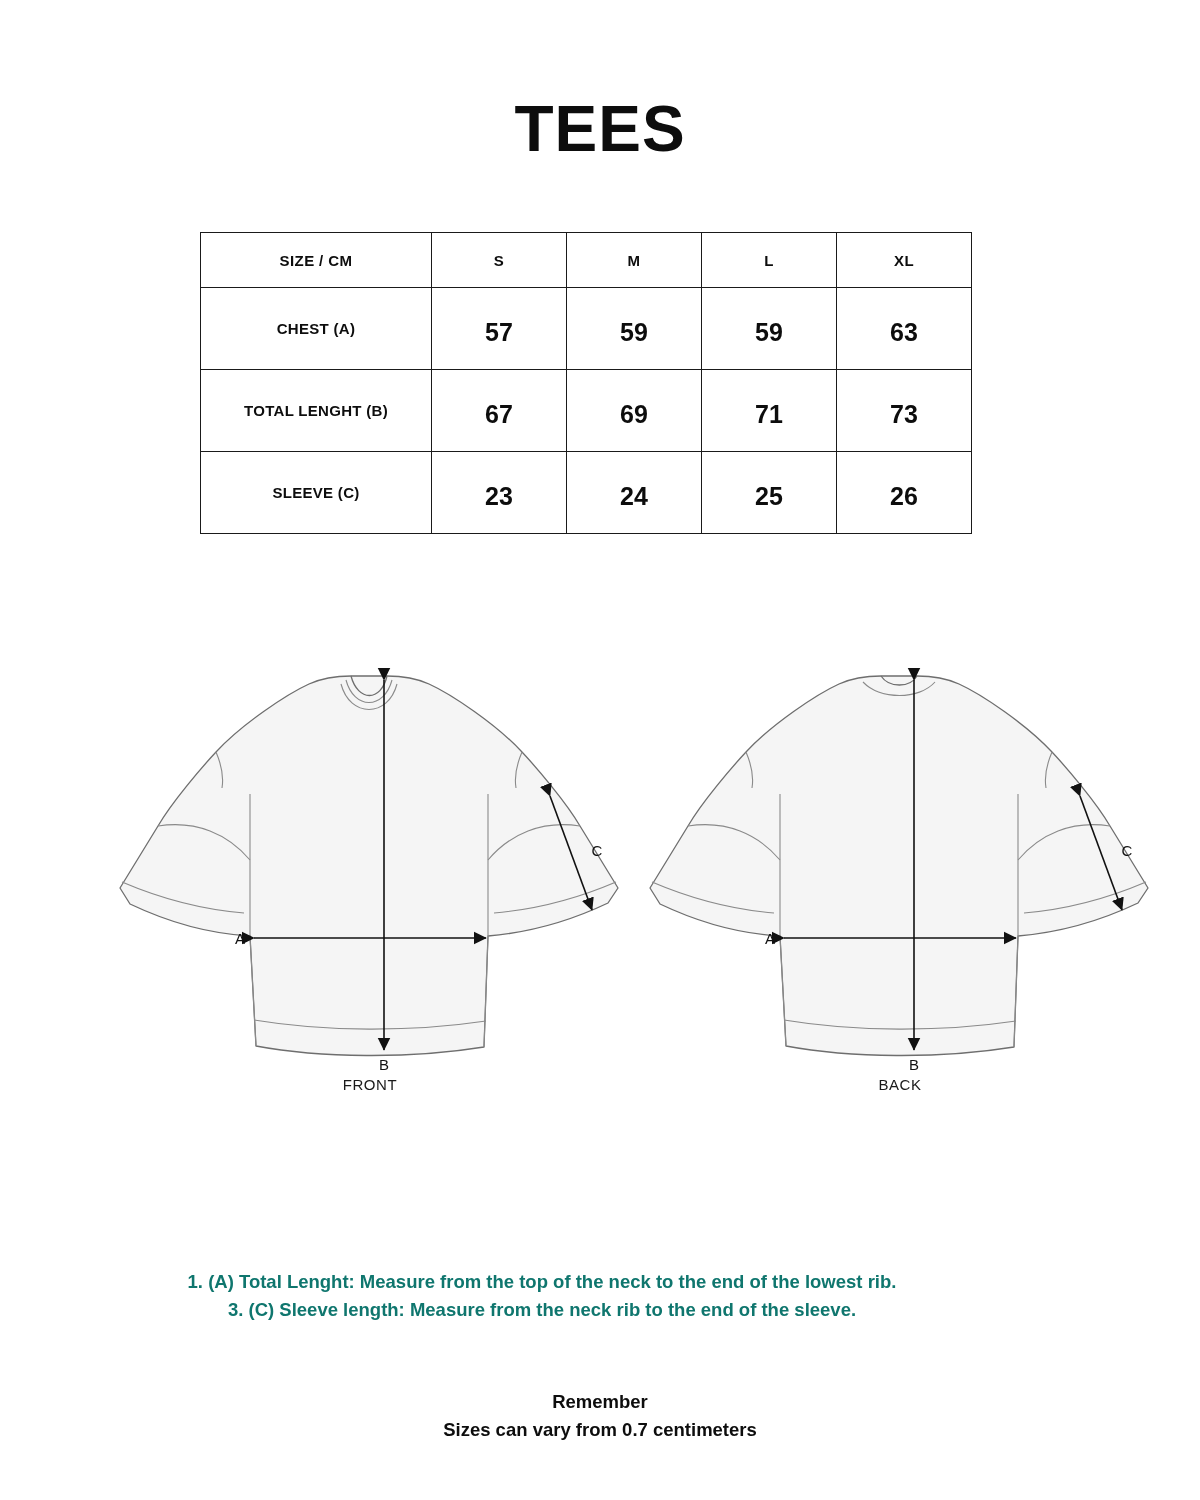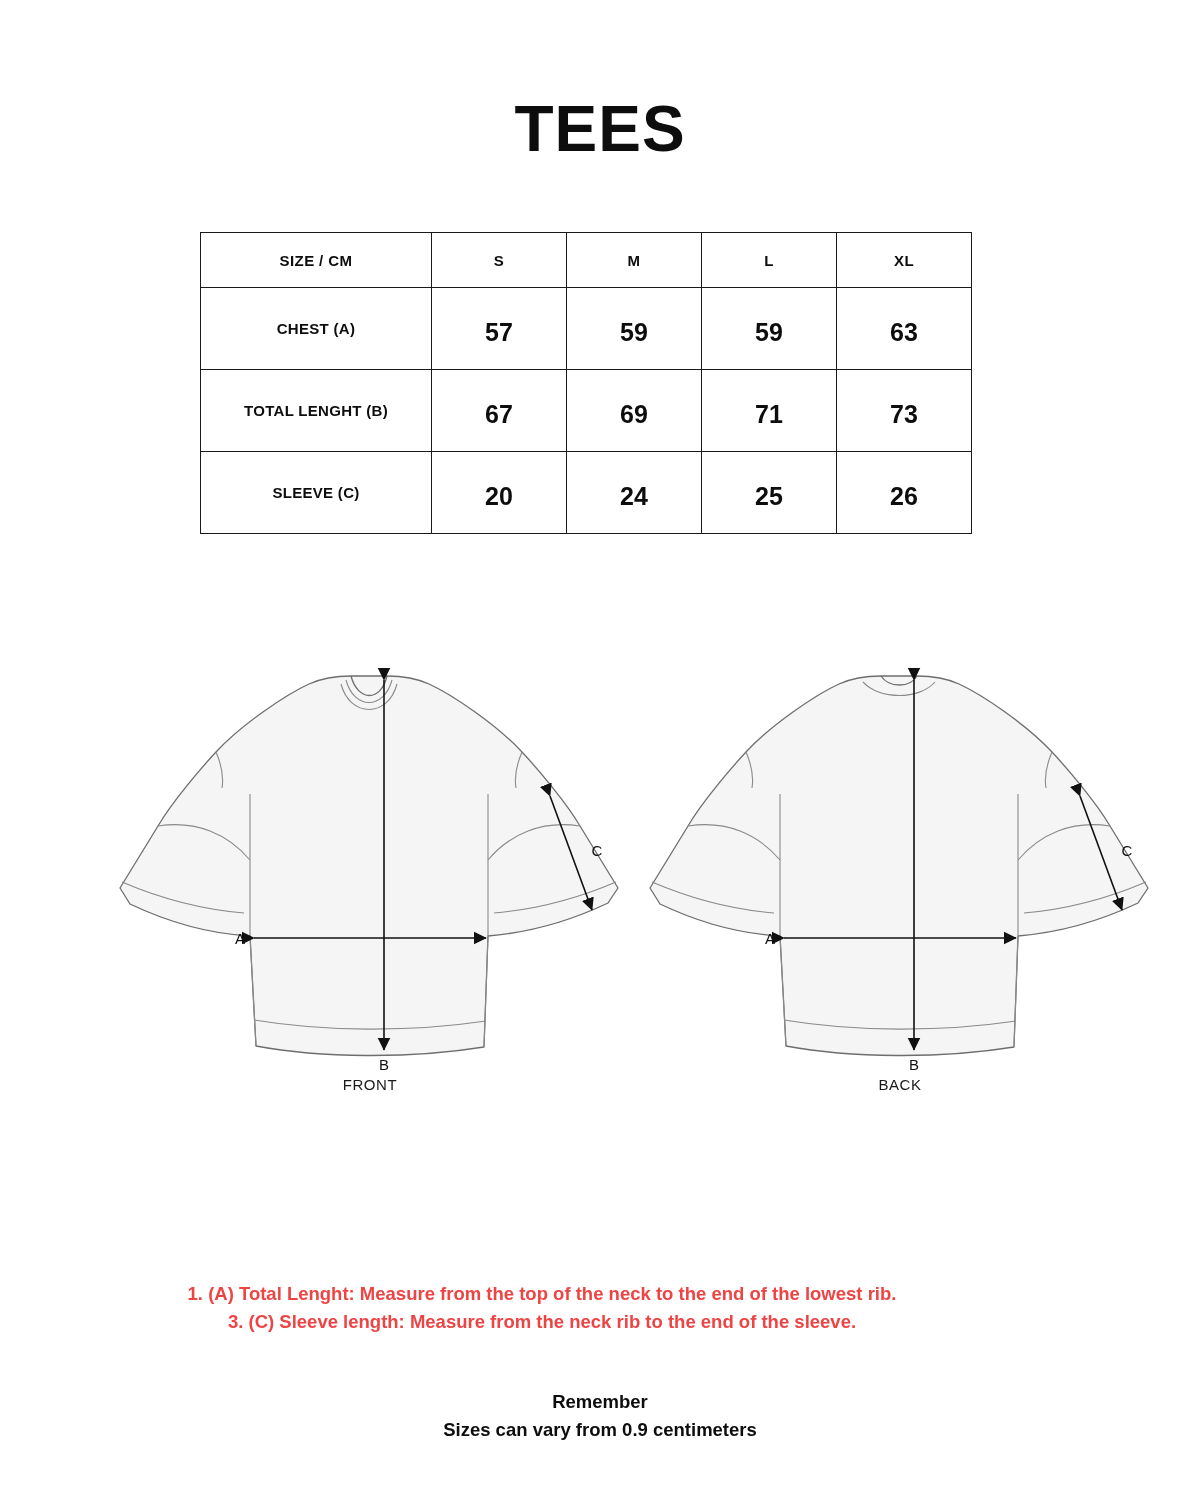--- a/index.html
+++ b/index.html
@@ -105,22 +105,21 @@
   
   .instructions {
     position: absolute;
     top: 1268px;
     left: 0;
     width: 1084px;
     text-align: center;
     font-size: 18.5px;
     font-weight: bold;
     line-height: 28px;
-    color: #ef4444;
-    margin-top: 12px;
+    color: #0f766e;
   }
   .instructions .line { display: block; }
 
   
   .remember {
     position: absolute;
     top: 1388px;
     left: 0;
     width: 1200px;
     text-align: center;
@@ -158,21 +157,21 @@
       <tr class="data-row">
         <td class="row-label">TOTAL LENGHT (B)</td>
         <td class="value-cell">67</td>
         <td class="value-cell">69</td>
         <td class="value-cell">71</td>
         <td class="value-cell">73</td>
       </tr>
 
       <tr class="data-row">
         <td class="row-label">SLEEVE (C)</td>
-        <td class="value-cell">20</td>
+        <td class="value-cell">23</td>
         <td class="value-cell">24</td>
         <td class="value-cell">25</td>
         <td class="value-cell">26</td>
       </tr>
     </tbody>
   </table>
 </div>
 
 <div class="illustrations">
 
@@ -306,14 +305,14 @@
 
 </div>
 
 <div class="instructions">
   <span class="line">1. (A) Total Lenght: Measure from the top of the neck to the end of the lowest rib.</span>
   <span class="line">3. (C) Sleeve length: Measure from the neck rib to the end of the sleeve.</span>
 </div>
 
 <div class="remember">
   <span class="line">Remember</span>
-  <span class="line">Sizes can vary from 0.9 centimeters</span>
+  <span class="line">Sizes can vary from 0.7 centimeters</span>
 </div>
 
 </body></html>

